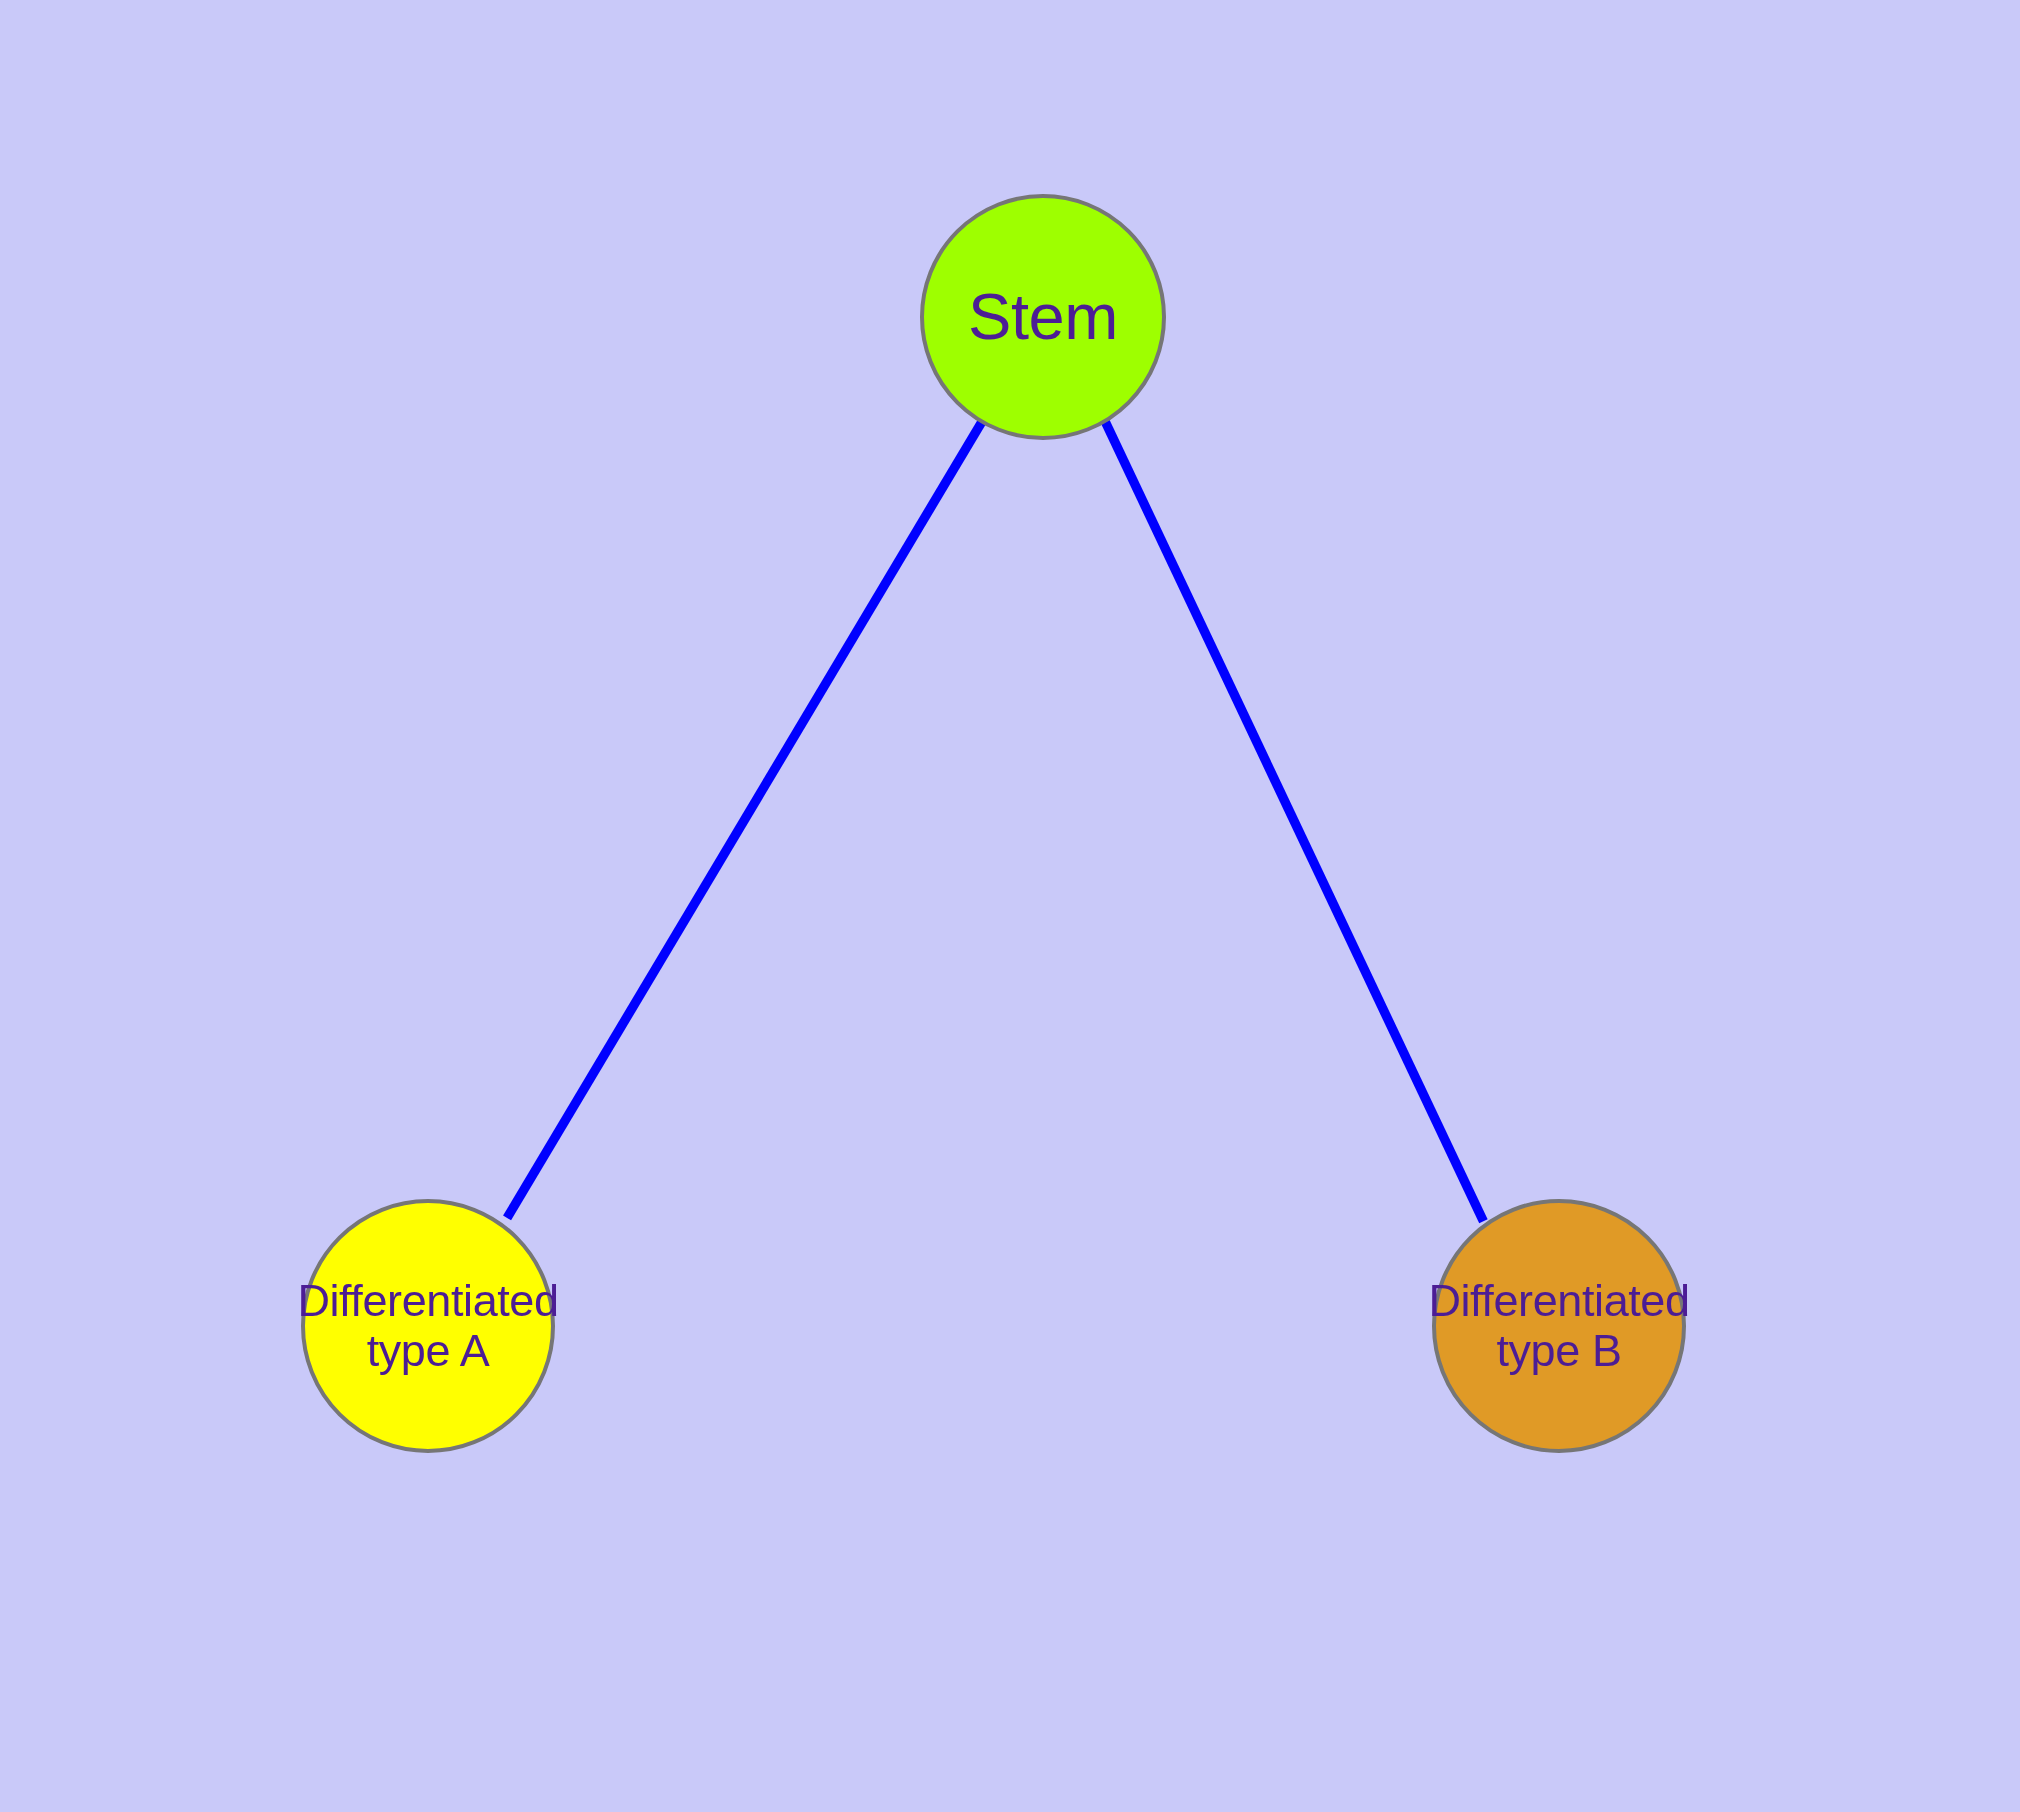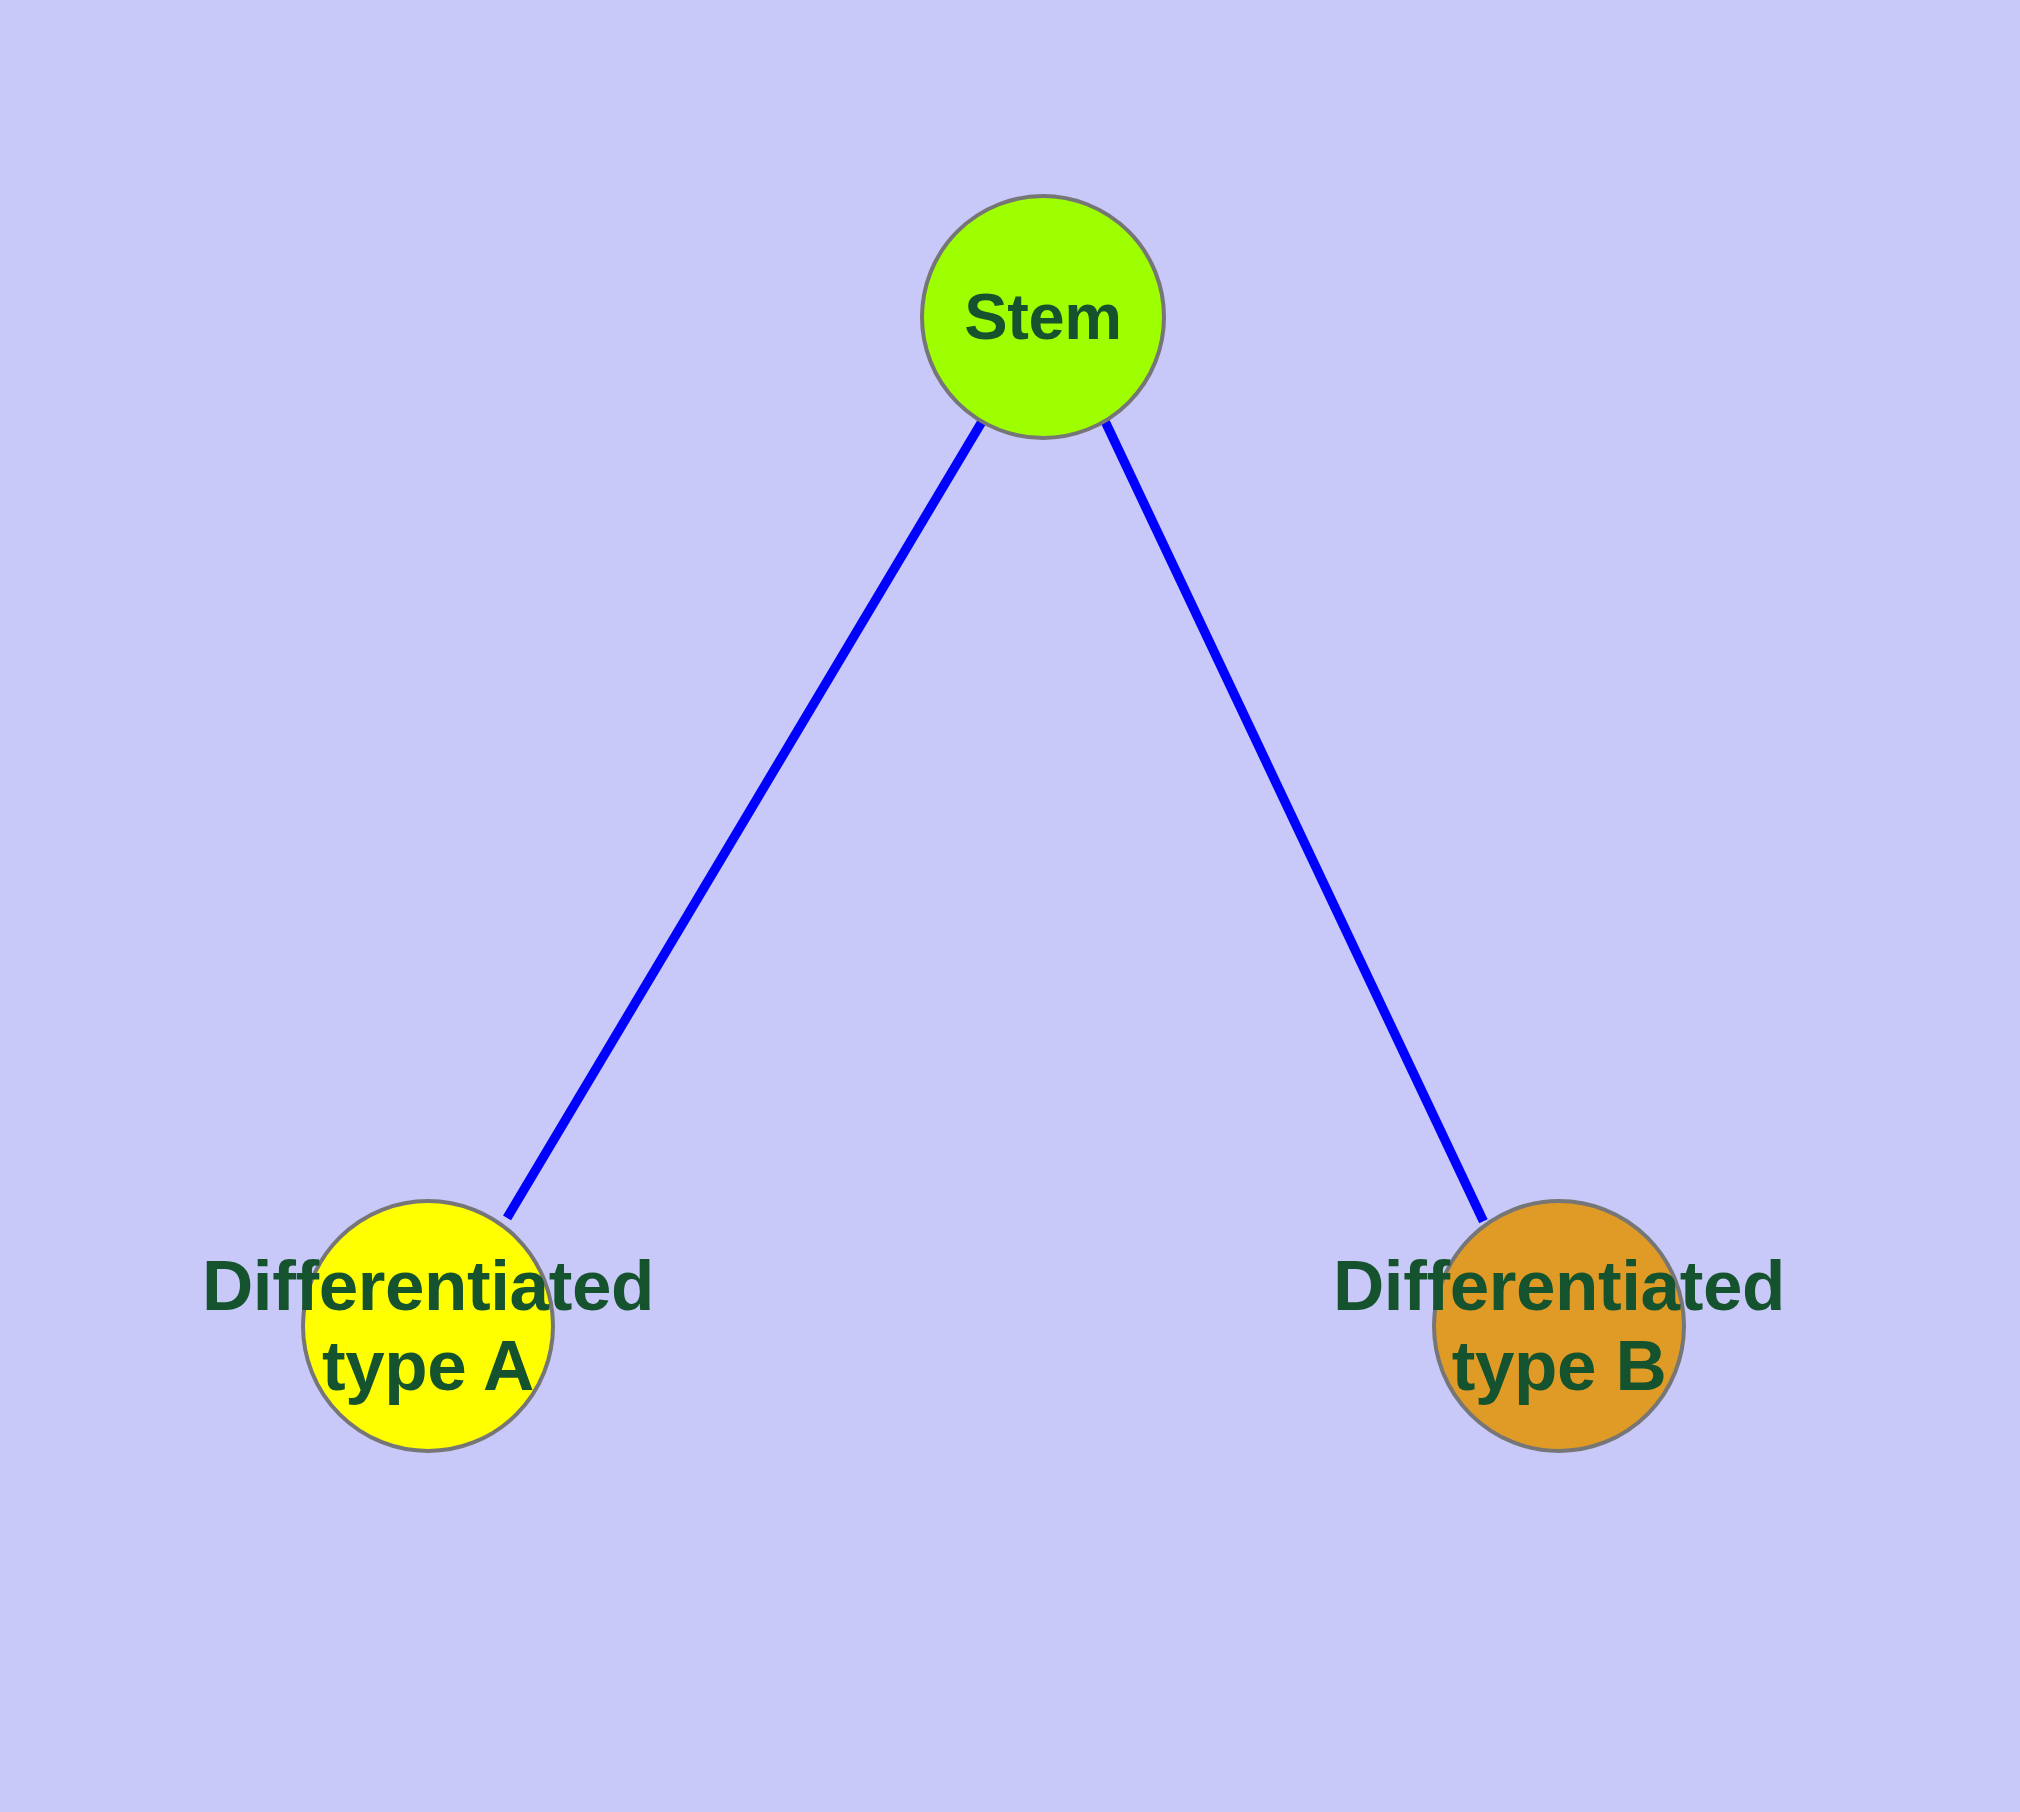--- a/index.html
+++ b/index.html
@@ -35,22 +35,22 @@
     align-items: center;
     justify-content: center;
   }
   .node-label {
     position: absolute;
     left: 50%;
     top: 50%;
     transform: translate(-50%, -50%);
     white-space: pre;
     text-align: center;
-    color: #14532d;
-    font-weight: bold;
+    color: #4c1d95;
+    font-weight: normal;
     line-height: 1.12;
     letter-spacing: -0.4px;
   }
   #node-stem {
     left: 920px;
     top: 194px;
     width: 246px;
     height: 246px;
     background: #9eff00;
   }
@@ -63,21 +63,21 @@
     background: #ffff00;
   }
   #node-diff-b {
     left: 1432px;
     top: 1199px;
     width: 254px;
     height: 254px;
     background: #e09a26;
   }
   #node-diff-a .node-label,
-  #node-diff-b .node-label { font-size: 71px; }
+  #node-diff-b .node-label { font-size: 45px; }
 </style>
 </head>
 <body>
 
 <div id="graph-canvas">
 
   <svg id="edge-layer" viewBox="0 0 2384 2138">
     <line x1="1158" y1="498" x2="598" y2="1437" stroke="#0000ff" stroke-width="11" stroke-linecap="butt"></line>
     <line x1="1304" y1="498" x2="1750" y2="1441" stroke="#0000ff" stroke-width="11" stroke-linecap="butt"></line>
   </svg>

